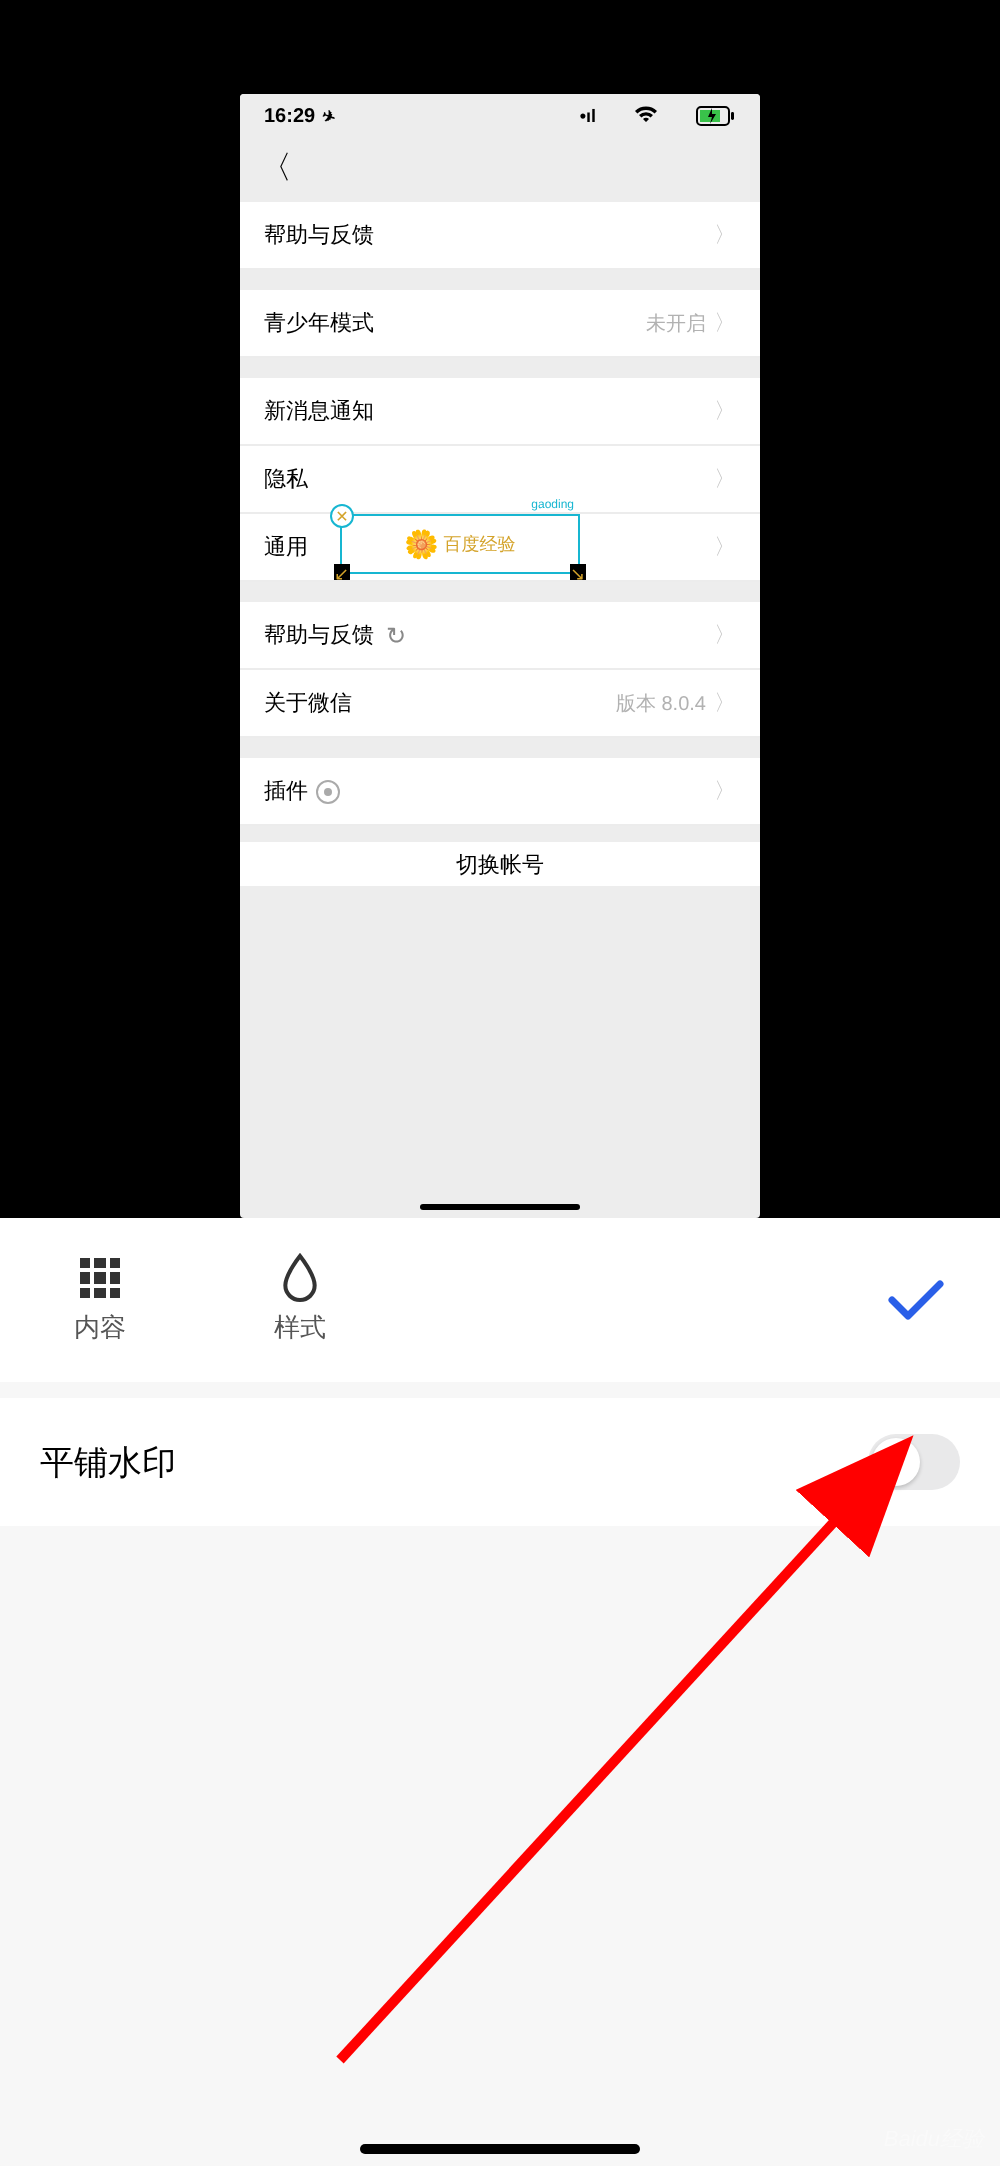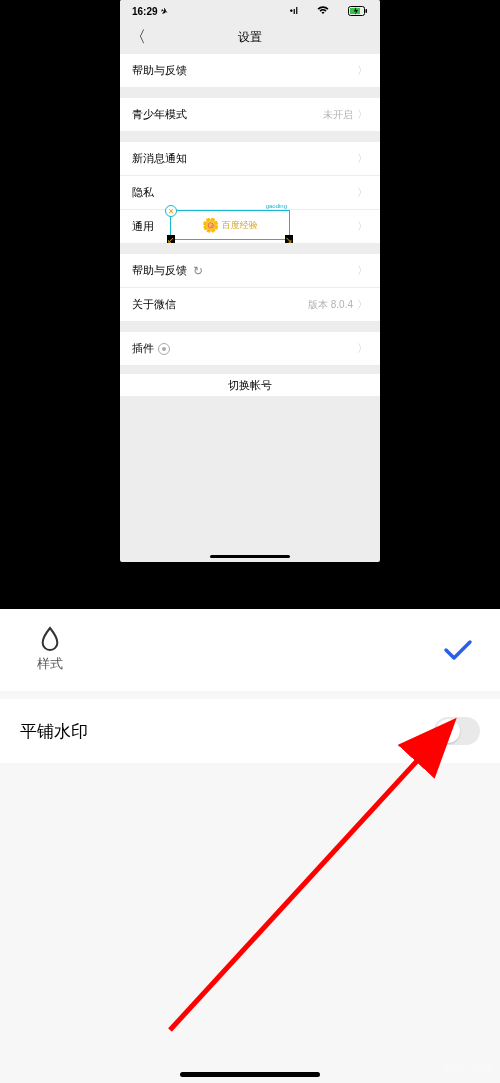--- a/index.html
+++ b/index.html
@@ -1,17 +1,17 @@
 <!DOCTYPE html>
 <html><head>
   <meta charset="utf-8">
   <style>
     * { margin: 0; padding: 0; box-sizing: border-box; font-family: -apple-system, "PingFang SC", sans-serif; }
     body { width: 500px; height: 1083px; background: #f7f7f7; position: relative; overflow: hidden; }
-    .top-black { width: 100%; height: 609px; background: #000; display: flex; justify-content: center; align-items: flex-start; }
+    .top-black { width: 100%; height: 609px; background: #000; display: flex; justify-content: center; align-items: flex-end; padding-top: 52px; }
     .phone-frame { width: 260px; height: 562px; background: #ededed; border-radius: 2px; overflow: hidden; position: relative; }
     .status-bar { height: 22px; display: flex; justify-content: space-between; align-items: center; padding: 0 12px; font-size: 10px; font-weight: 600; color: #000; background: #ededed; }
     .status-right { display: flex; align-items: center; gap: 19px; font-size: 9px; }
     .nav { height: 30px; display: flex; align-items: center; position: relative; background: #ededed; }
     .nav-back { position: absolute; left: 10px; font-size: 16px; color: #000; }
     .nav-title { width: 100%; text-align: center; font-size: 12px; font-weight: 500; }
     .list { background: #fff; margin-top: 2px; }
     .row { height: 34px; display: flex; align-items: center; justify-content: space-between; padding: 0 12px; border-bottom: 0.5px solid #ececec; font-size: 11px; color: #000; position: relative; }
     .row-right { display: flex; align-items: center; gap: 4px; color: #b2b2b2; font-size: 10px; }
     .chev { color: #c8c8c8; font-size: 11px; }
@@ -70,21 +70,20 @@
               <rect x="0.5" y="0.5" width="16" height="9" rx="2" fill="none" stroke="#000"></rect>
               <rect x="2" y="2" width="10" height="6" fill="#39c24a"></rect>
               <rect x="17.5" y="3" width="1.5" height="4" rx="0.7" fill="#000"></rect>
               <path d="M8 1 L6 5.5 L8 5.5 L7 9 L10 4 L8 4 Z" fill="#000"></path>
             </svg>
         </span>
       </div>
     </div>
     <div class="nav">
       <span class="nav-back">〈</span>
-      <span class="nav-title">设置</span>
     </div>
 
     <div class="list">
       <div class="row">
         <span>帮助与反馈</span>
         <span class="chev">〉</span>
       </div>
     </div>
     <div class="gap"></div>
     <div class="list">
@@ -150,20 +149,36 @@
     <div class="action-btn">切换帐号</div>
     <div class="gap"></div>
 
     <div class="home-indicator"></div>
   </div>
 </div>
 
 <div class="toolbar">
   <div class="tool">
     <div class="tool-icon">
+        <div class="grid-ic">
+          <span></span>
+          <span></span>
+          <span></span>
+          <span></span>
+          <span></span>
+          <span></span>
+          <span></span>
+          <span></span>
+          <span></span>
+        </div>
+      </div>
+    <span>内容</span>
+  </div>
+  <div class="tool">
+    <div class="tool-icon">
       <svg class="drop-svg" viewBox="0 0 24 28">
           <path d="M12 2 C12 2 4 12 4 18 A8 8 0 0 0 20 18 C20 12 12 2 12 2 Z" fill="none" stroke="#333" stroke-width="2.2"></path>
         </svg>
     </div>
     <span>样式</span>
   </div>
   <div class="confirm">
     <svg width="32" height="24" viewBox="0 0 32 24">
         <path d="M4 12 L12 20 L28 4" fill="none" stroke="#2a5fe8" stroke-width="3.5" stroke-linecap="round" stroke-linejoin="round"></path>
       </svg>

